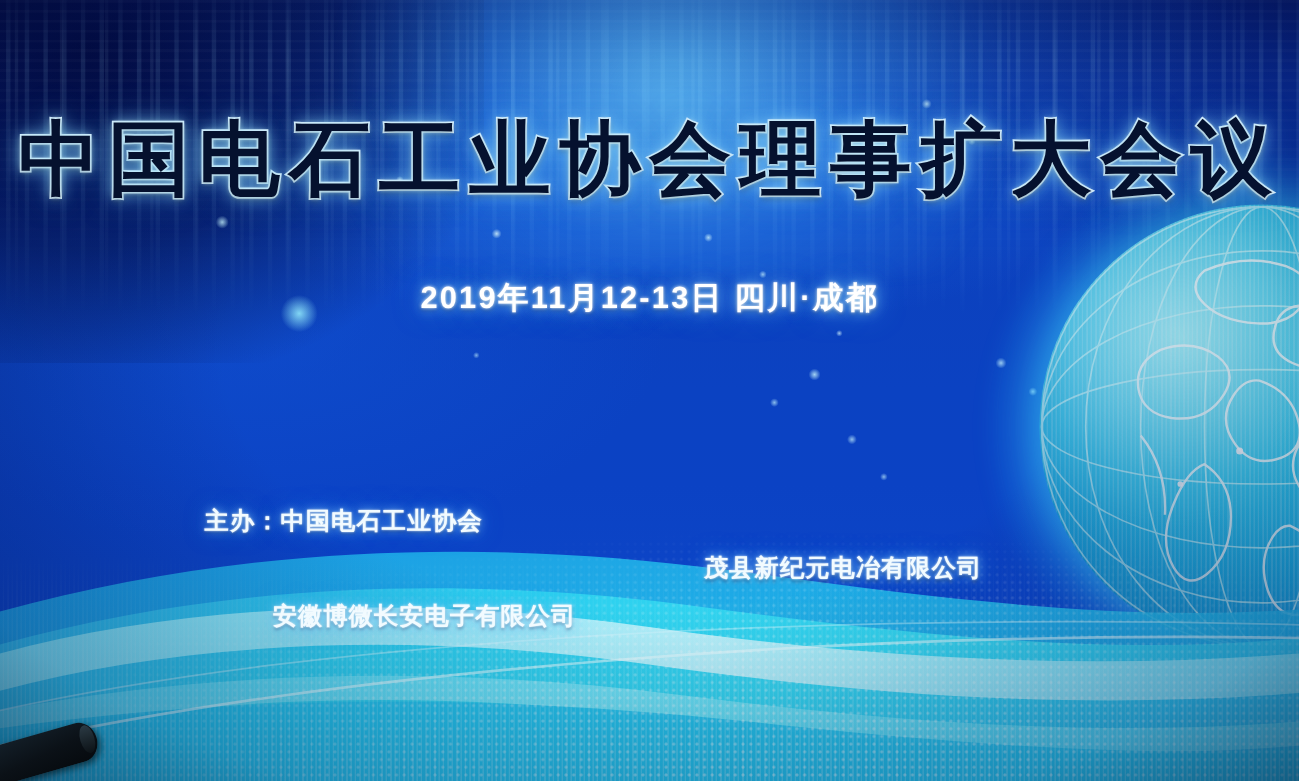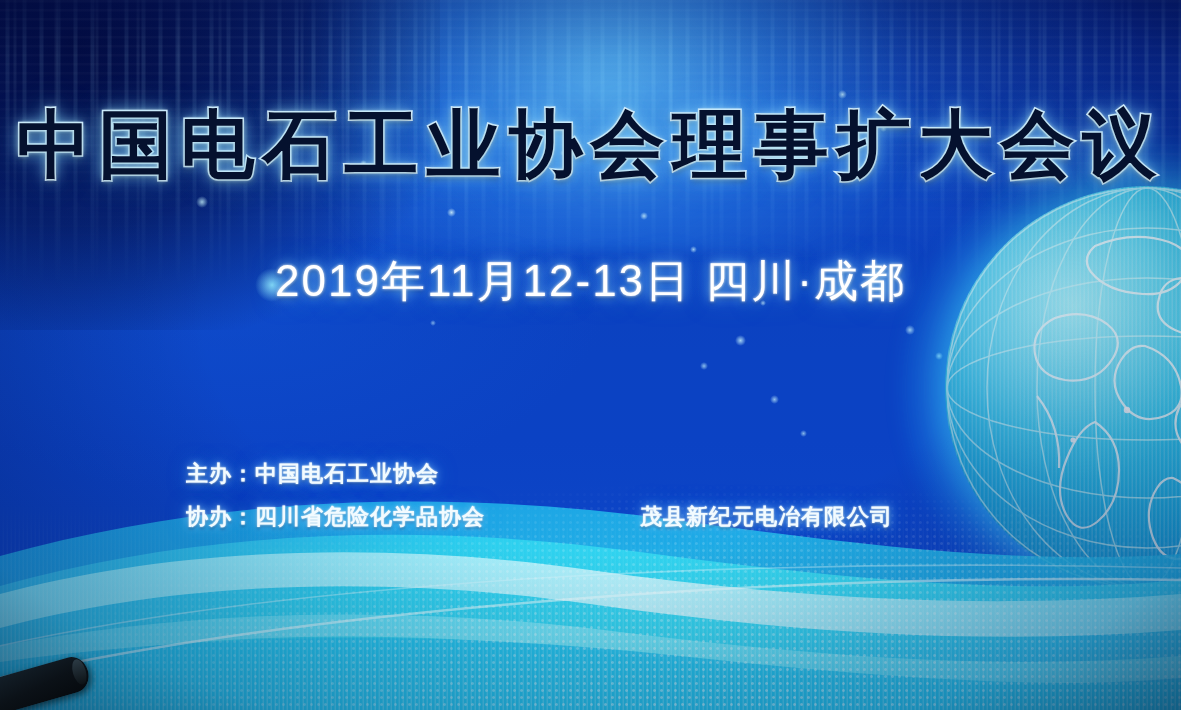--- a/index.html
+++ b/index.html
@@ -224,23 +224,23 @@
       0 0 4px rgba(220,245,255,.95),
       0 0 14px rgba(150,225,255,.80),
       0 0 30px rgba(90,190,255,.55),
       0 3px 6px rgba(0,0,0,.45);
   }
 
   .subhead {
     position: absolute;
     left: 0; right: 0; top: 252px;
     text-align: center;
-    font-size: 44px;
+    font-size: 28px;
     letter-spacing: 2px;
-    font-weight: 400;
+    font-weight: 700;
     color: #ffffff;
     white-space: nowrap;
     text-shadow:
       0 0 3px rgba(255,255,255,.95),
       0 0 12px rgba(150,225,255,.9),
       0 0 26px rgba(70,175,255,.65),
       0 2px 4px rgba(0,20,70,.55);
   }
 
   .sponsors {
@@ -383,20 +383,20 @@
   <div class="headline">中国电石工业协会理事扩大会议</div>
 
   <div class="subhead">2019年11月12-13日  四川·成都</div>
 
   <div class="sponsors">
     <div class="sp-row">
       <span class="sp-left">主办：中国电石工业协会</span>
       <span class="sp-right"></span>
     </div>
     <div class="sp-row">
-      <span class="sp-left">协办：四川省危险化学品协会</span>
       <span class="sp-right">茂县新纪元电冶有限公司</span>
     </div>
     <div class="sp-row">
+      <span class="sp-left indent">安徽博微长安电子有限公司</span>
     </div>
   </div>
 
 </div>
 
 </body></html>

